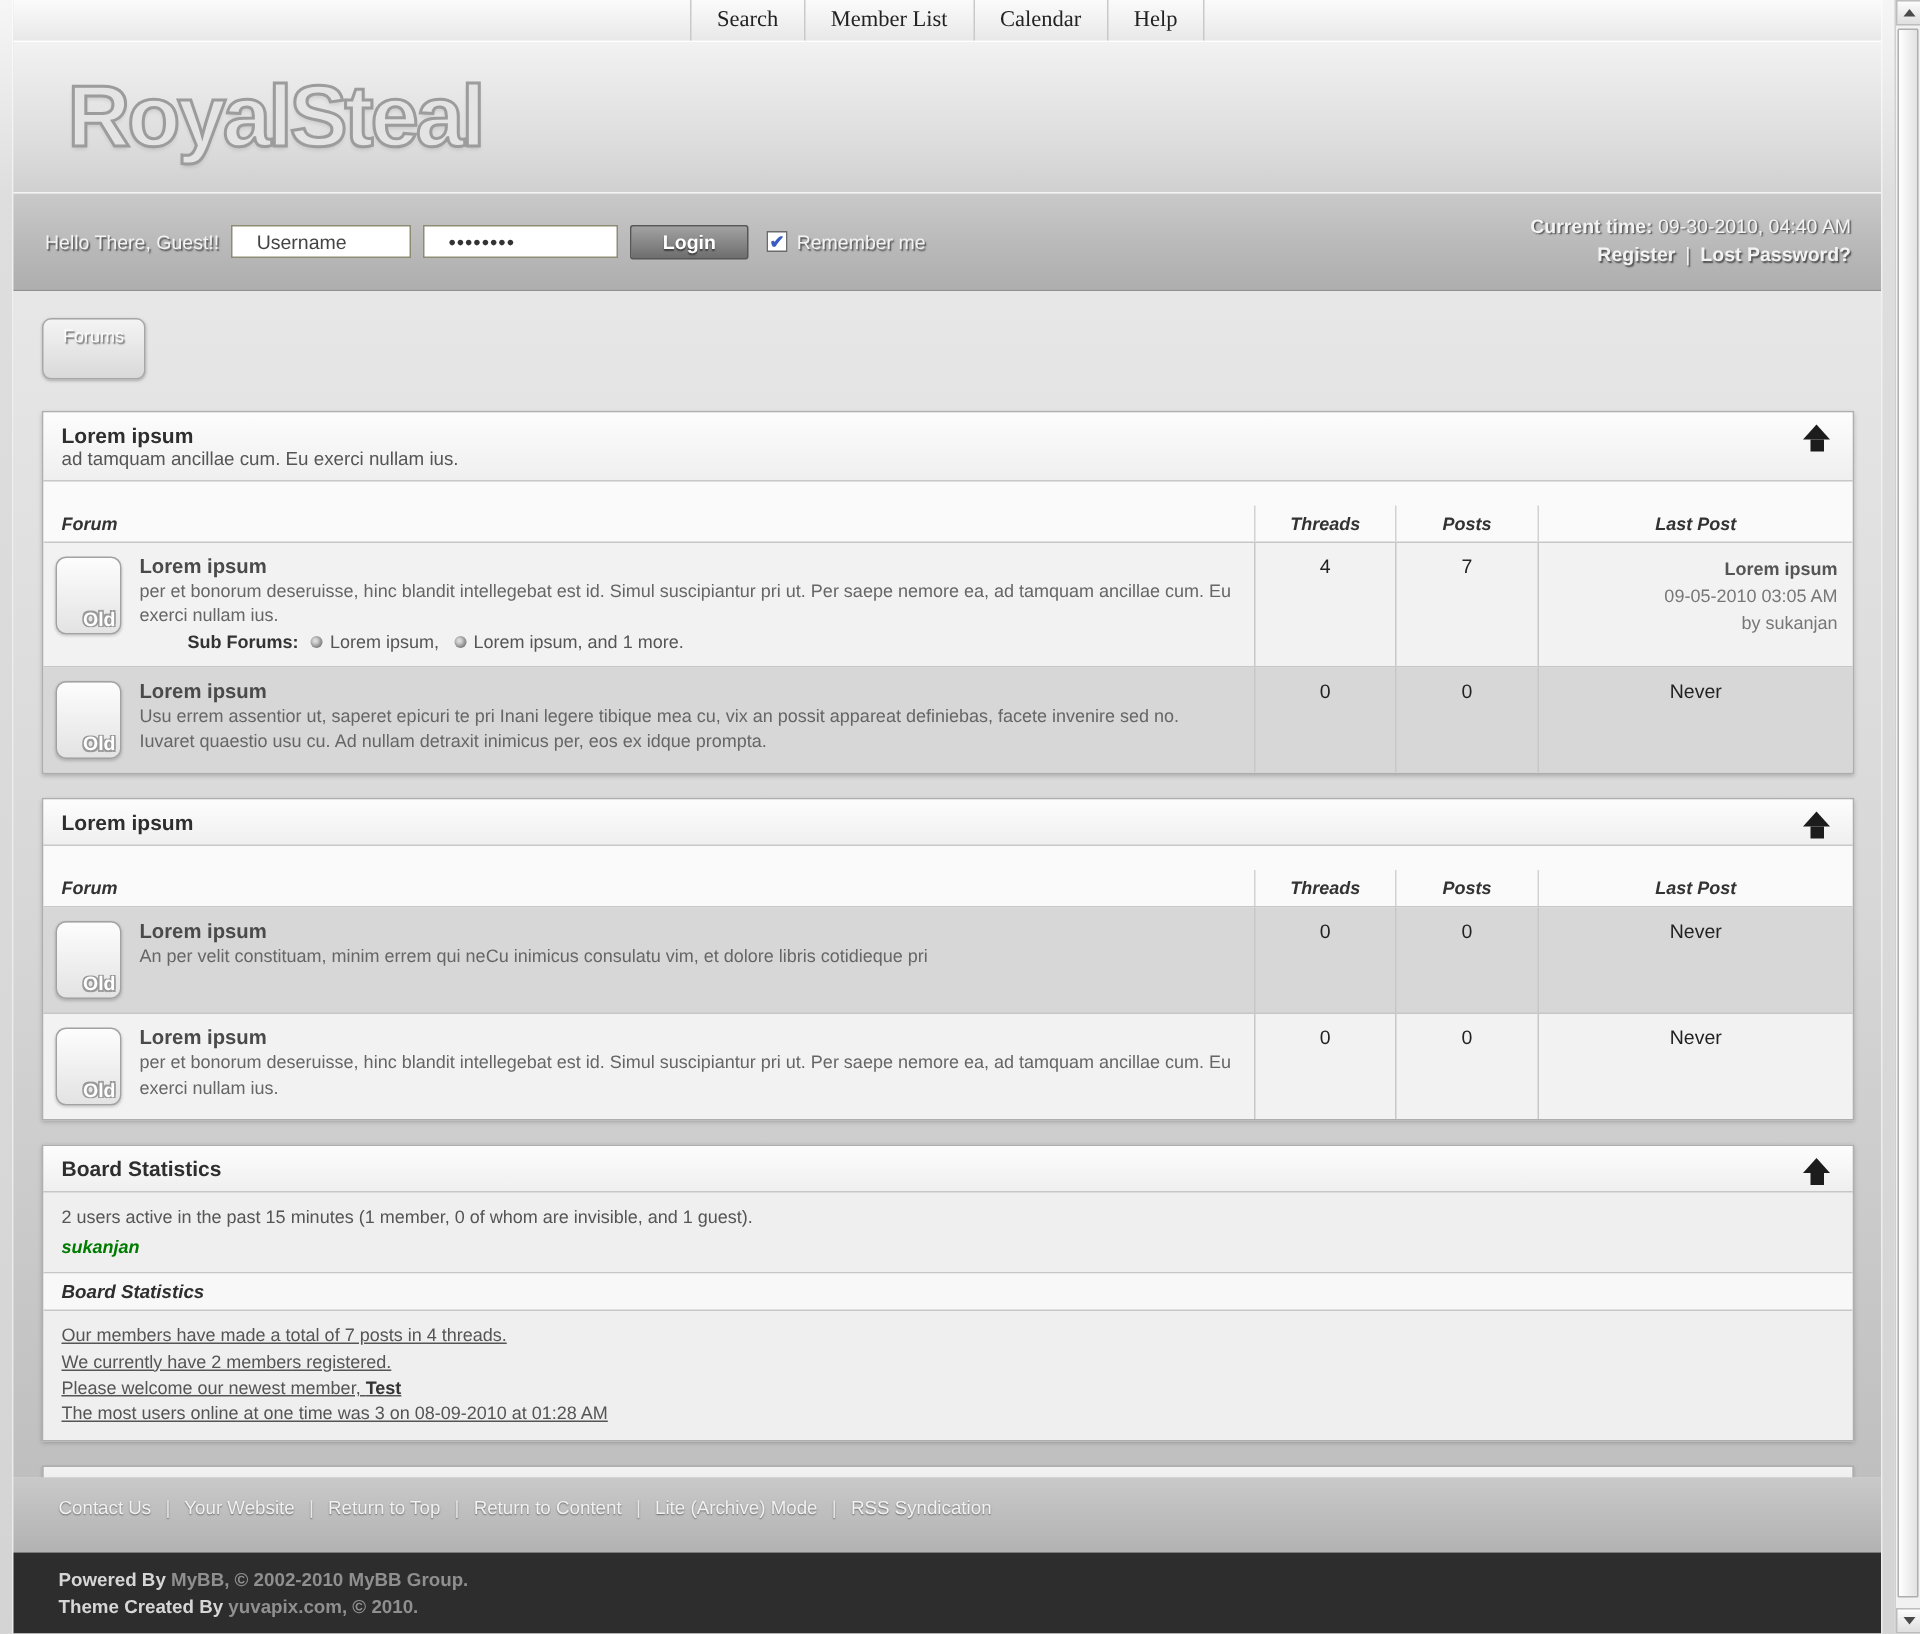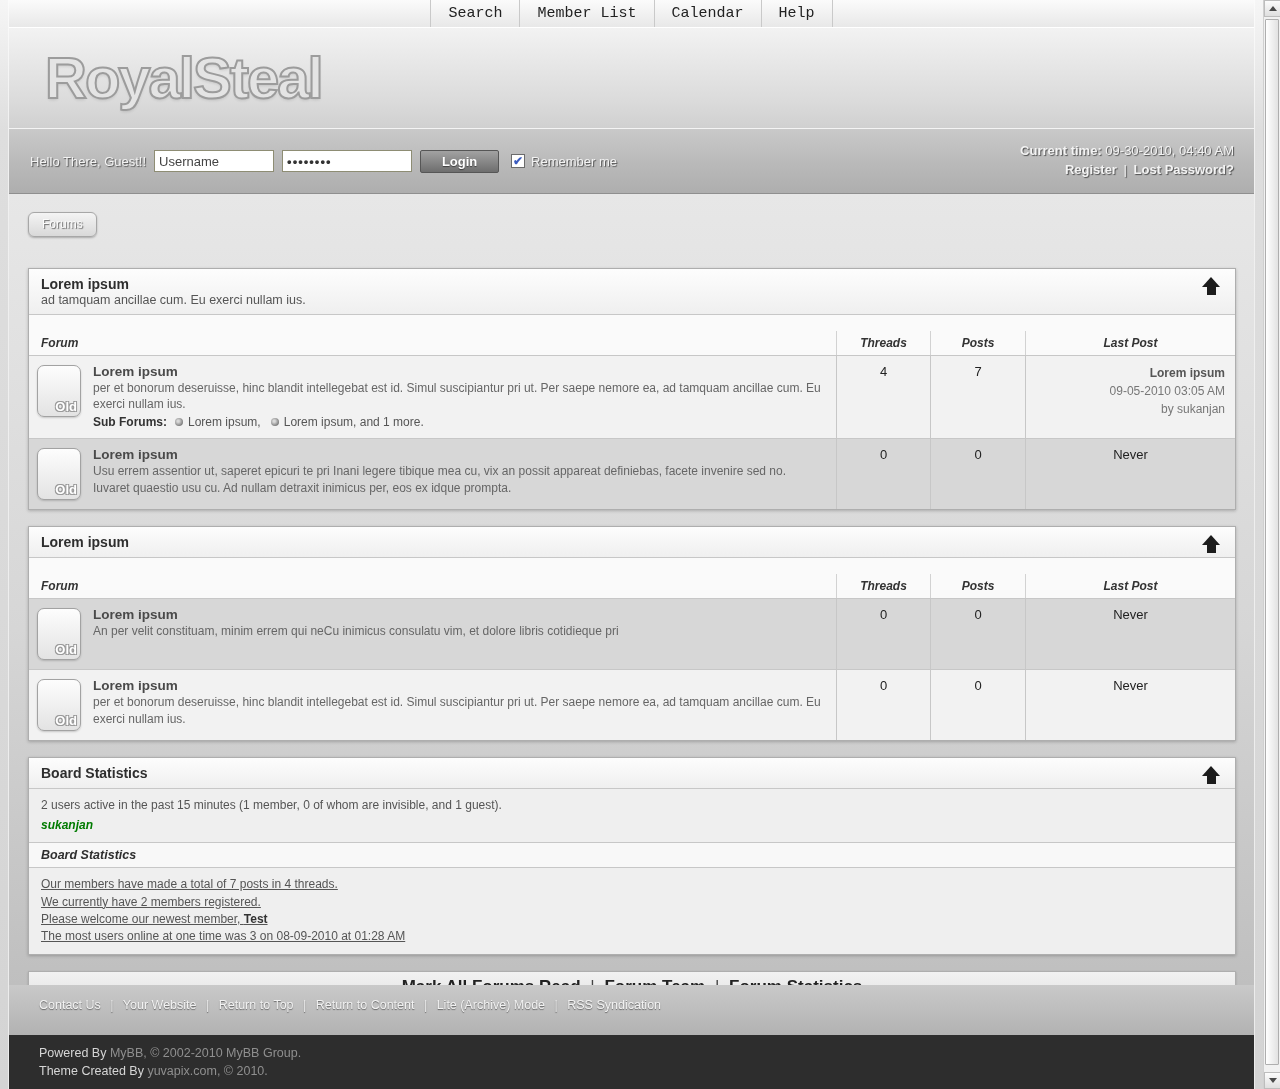--- a/index.html
+++ b/index.html
@@ -10,58 +10,58 @@
 
   
   .page { position:absolute; top:0; left:9px; right:26px; bottom:0; display:flex; flex-direction:column;
           box-shadow:0 0 0 1px rgba(255,255,255,.55); background:#dedede; }
 
   
   .topbar { height:28px; background:linear-gradient(180deg,#fbfbfb,#e8e8e8); border-bottom:1px solid #ffffff;
             display:flex; justify-content:center; flex:0 0 auto; }
   .topnav { display:flex; height:100%; border-left:1px solid #c9c9c9; border-right:1px solid #c9c9c9; }
   .topnav-item { display:flex; align-items:center; padding:0 17px; border-right:1px solid #c9c9c9;
-            font-family:Liberation Mono, monospace; font-size:15px; color:#222; text-decoration:none; cursor:pointer; }
+            font-family:Liberation Serif, serif; font-size:15px; color:#222; text-decoration:none; cursor:pointer; }
   .topnav-item:last-child { border-right:none; }
 
   
   .header { height:100px; background:linear-gradient(180deg,#f2f2f2 0%,#dcdcdc 70%,#d0d0d0 100%); flex:0 0 auto; position:relative; }
   .logo { position:absolute; left:36px; top:16px; font-size:58px; font-weight:bold; letter-spacing:-2px;
           color:#e4e4e4; -webkit-text-stroke:2px #9c9c9c; text-shadow:0 2px 3px rgba(0,0,0,.12); cursor:pointer; }
 
   
   .loginbar { height:66px; flex:0 0 auto; background:linear-gradient(180deg,#c9c9c9 0%,#b9b9b9 55%,#aeaeae 100%);
               border-top:1px solid #f4f4f4; border-bottom:1px solid #8f8f8f;
               display:flex; align-items:center; justify-content:space-between; padding:0 20px 0 21px; }
   .login-left { display:flex; align-items:center; }
   .emboss { color:#f3f3f3; text-shadow:1px 1px 1px rgba(60,60,60,.85); }
   .greeting { font-size:13px; margin-right:8px; }
   .txtinput { width:120px; height:22px; border:1px solid #8e8d74; background:#fff; font-size:13px; color:#444;
-              padding:1px 4px; margin-right:8px; font-family:"Liberation Sans",sans-serif; }
+              padding:1px 16px; margin-right:8px; font-family:"Liberation Sans",sans-serif; }
   .txtinput.pw { width:130px; letter-spacing:1px; font-weight:bold; color:#333; }
   .login-btn { width:79px; height:23px; margin-right:12px; border:1px solid #565656; border-radius:2px;
                background:linear-gradient(180deg,#a2a2a2,#6e6e6e); color:#fff; font-weight:bold; font-size:13px;
                text-shadow:0 1px 1px rgba(0,0,0,.5); cursor:pointer; font-family:"Liberation Sans",sans-serif; }
   .checkbox { width:14px; height:14px; background:#fff; border:1px solid #6b6b6b; display:inline-flex;
               align-items:center; justify-content:center; margin-right:6px; cursor:pointer; }
   .checkbox .check { color:#3a5bbf; font-size:12px; font-weight:bold; line-height:1; }
   .remember { font-size:13px; }
   .login-right { text-align:right; font-size:13px; line-height:1.45; }
   .login-right .lbl { font-weight:bold; }
   .login-right a { font-weight:bold; text-decoration:none; cursor:pointer; }
   .login-right .pipe { margin:0 3px; }
 
   
   .content { flex:1 1 auto; overflow:hidden; background:linear-gradient(180deg,#e7e7e7 0%,#d6d6d6 55%,#bfbfbf 100%);
              padding:18px 18px 0 19px; }
 
-  .breadcrumb-btn { display:inline-block; padding:4px 13px 5px; border:1px solid #a7a7a7; border-radius:6px;
+  .breadcrumb-btn { display:inline-block; padding:4px 13px 21px; border:1px solid #a7a7a7; border-radius:6px;
              background:linear-gradient(180deg,#f4f4f4,#d9d9d9); font-size:12px; color:#fbfbfb;
              text-shadow:1px 1px 1px rgba(90,90,90,.9); text-decoration:none; cursor:pointer;
-             box-shadow:0 1px 2px rgba(0,0,0,.25); margin-bottom:31px; }
+             box-shadow:0 1px 2px rgba(0,0,0,.25); margin-bottom:21px; }
 
   .panel { border:1px solid #aeaeae; background:#f2f2f2; box-shadow:0 1px 3px rgba(0,0,0,.22); margin-bottom:16px; }
 
   .cat-header { position:relative; background:linear-gradient(180deg,#fdfdfd,#efefef); padding:7px 40px 7px 12px;
                 border-bottom:1px solid #c7c7c7; }
   .cat-title { font-size:14px; font-weight:bold; color:#2e2e2e; }
   .cat-desc { font-size:12.5px; color:#555; margin-top:1px; }
   .collapse-arrow { position:absolute; right:14px; top:8px; width:20px; cursor:pointer; }
   .collapse-arrow .tri { width:0; height:0; margin:0 auto; border-left:9px solid transparent;
                 border-right:9px solid transparent; border-bottom:10px solid #1c1c1c; }
@@ -84,21 +84,21 @@
   .lp-title { display:block; font-weight:bold; color:#555; text-decoration:none; cursor:pointer; }
 
   .ficon { position:relative; width:44px; height:52px; flex:0 0 auto; border:1px solid #a2a2a2; border-radius:7px;
            background:linear-gradient(180deg,#fdfdfd,#e3e3e3); box-shadow:0 1px 2px rgba(0,0,0,.18); margin:1px 12px 0 2px; }
   .ficon .badge { position:absolute; right:3px; bottom:2px; font-size:13px; font-weight:bold; color:#fff;
            text-shadow:-1px -1px 0 #9a9a9a,1px -1px 0 #9a9a9a,-1px 1px 0 #9a9a9a,1px 1px 0 #9a9a9a; }
 
   .fmeta { flex:1; }
   .ftitle { display:block; font-size:13.5px; font-weight:bold; color:#4a4a4a; text-decoration:none; cursor:pointer; margin-bottom:1px; }
   .fdesc { font-size:12px; color:#666; line-height:1.35; }
-  .fsub { font-size:12px; color:#555; margin-top:3px; display:flex; align-items:center; flex-wrap:wrap; }
+  .fsub { font-size:12px; color:#555; margin-top:3px; display:flex; align-items:center; flex-wrap:wrap;margin-left:32px; }
   .fsub .subl { font-weight:bold; color:#333; margin-right:8px; }
   .bullet { width:8px; height:8px; border-radius:50%; background:radial-gradient(circle at 40% 40%, #d9d9d9 15%, #7e7e7e 70%);
             display:inline-block; margin-right:5px; }
   .sublink { color:#555; text-decoration:none; cursor:pointer; margin-right:10px; }
 
   
   .subhead { background:#f8f8f8; border-bottom:1px solid #c7c7c7; padding:5px 12px; font-size:12.5px; }
   .subhead .bi { font-weight:bold; font-style:italic; color:#2e2e2e; }
   .subhead .complete { font-style:italic; color:#444; text-decoration:none; cursor:pointer; margin-left:5px; }
   .stats-body { background:#efefef; border-bottom:1px solid #c7c7c7; padding:8px 12px; font-size:12px; color:#555; line-height:1.45; }
@@ -111,21 +111,21 @@
   .markbar a { color:#222; text-decoration:none; cursor:pointer; }
   .markbar .pipe { margin:0 5px; font-weight:normal; color:#444; }
 
   
   .footer-links { flex:0 0 auto; height:50px; background:linear-gradient(180deg,#c9c9c9,#b2b2b2);
                   padding:13px 0 0 30px; font-size:12.5px; }
   .footer-links a { color:#f2f2f2; text-decoration:none; cursor:pointer; text-shadow:0 1px 1px rgba(80,80,80,.8); }
   .footer-links .pipe { color:#e9e9e9; margin:0 6px; text-shadow:0 1px 1px rgba(80,80,80,.8); }
 
   .footer-dark { flex:0 0 auto; height:54px; background:#2d2d2d; padding:9px 0 16px 30px;
-                 font-size:12.5px; font-weight:normal; line-height:1.45; }
+                 font-size:12.5px; font-weight:bold; line-height:1.45; }
   .footer-dark .bright { color:#d6d6d6; }
   .footer-dark .dim, .footer-dark a { color:#8f8f8f; text-decoration:none; }
   .footer-dark a { cursor:pointer; }
 
   
   .scrollbar { position:absolute; top:0; right:0; bottom:0; width:17px; background:#f1f1f1; border-left:1px solid #d0d0d0; }
   .sb-btn { position:absolute; left:0; width:17px; height:17px; background:linear-gradient(180deg,#fcfcfc,#dfdfdf);
             border:1px solid #bdbdbd; display:flex; align-items:center; justify-content:center; cursor:pointer; }
   .sb-btn.up { top:0; } .sb-btn.down { bottom:0; }
   .tri-up { width:0; height:0; border-left:4px solid transparent; border-right:4px solid transparent; border-bottom:5px solid #4a4a4a; }

